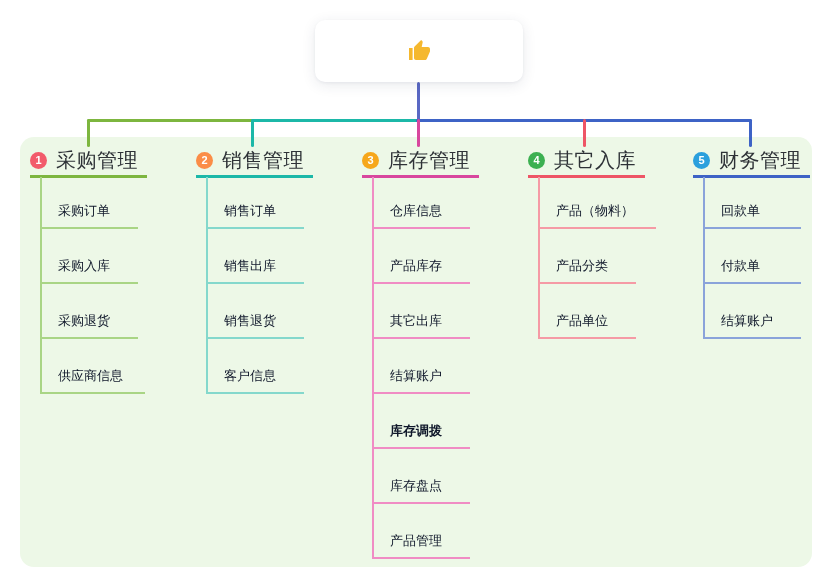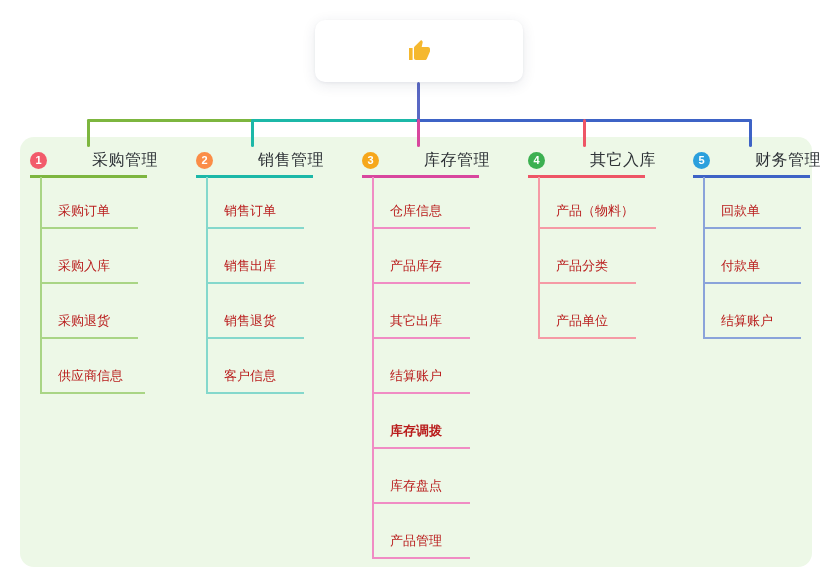--- a/index.html
+++ b/index.html
@@ -38,32 +38,32 @@
   
   .branch-header{
     position:absolute;top:147px;height:26px;
     display:flex;align-items:center;gap:9px;cursor:default;
   }
   .branch-header .badge{
     width:17px;height:17px;border-radius:50%;background:var(--badge);
     color:#ffffff;font-size:11px;font-weight:700;line-height:17px;
     text-align:center;flex:0 0 auto;
   }
-  .branch-header .btitle{font-size:16px;color:#2e3237;font-weight:500;letter-spacing:.5px;margin-left:36px;}
+  .branch-header .btitle{font-size:20px;color:#2e3237;font-weight:500;letter-spacing:.5px;}
   .branch-underline{position:absolute;top:175px;width:117px;height:3px;background:var(--c);}
   .bh1,.bu1{left:30px;} .bh2,.bu2{left:196px;} .bh3,.bu3{left:362px;} .bh4,.bu4{left:528px;} .bh5,.bu5{left:693px;}
   .children{position:absolute;top:177px;width:160px;}
   .ch1{left:40px;} .ch2{left:206px;} .ch3{left:372px;} .ch4{left:538px;} .ch5{left:703px;}
   .spine{position:absolute;left:0;top:0;width:2px;background:var(--cl);}
   .spine-3{height:162px;} .spine-4{height:217px;} .spine-7{height:382px;}
   .child{
     position:absolute;left:0;box-sizing:border-box;min-width:98px;
     padding:0 22px 7px 18px;white-space:nowrap;
     border-bottom:2px solid var(--cl);
-    font-size:13px;line-height:19px;color:#b91c1c;cursor:default;
+    font-size:13px;line-height:19px;color:#0f172a;cursor:default;
   }
   .child.r0{top:24px;} .child.r1{top:79px;} .child.r2{top:134px;}
   .child.r3{top:189px;} .child.r4{top:244px;font-weight:bold;} .child.r5{top:299px;} .child.r6{top:354px;}
 </style>
 </head>
 <body>
 
 <div class="stage">
 
   <div class="panel" style="background: rgb(237, 248, 231);"></div>

